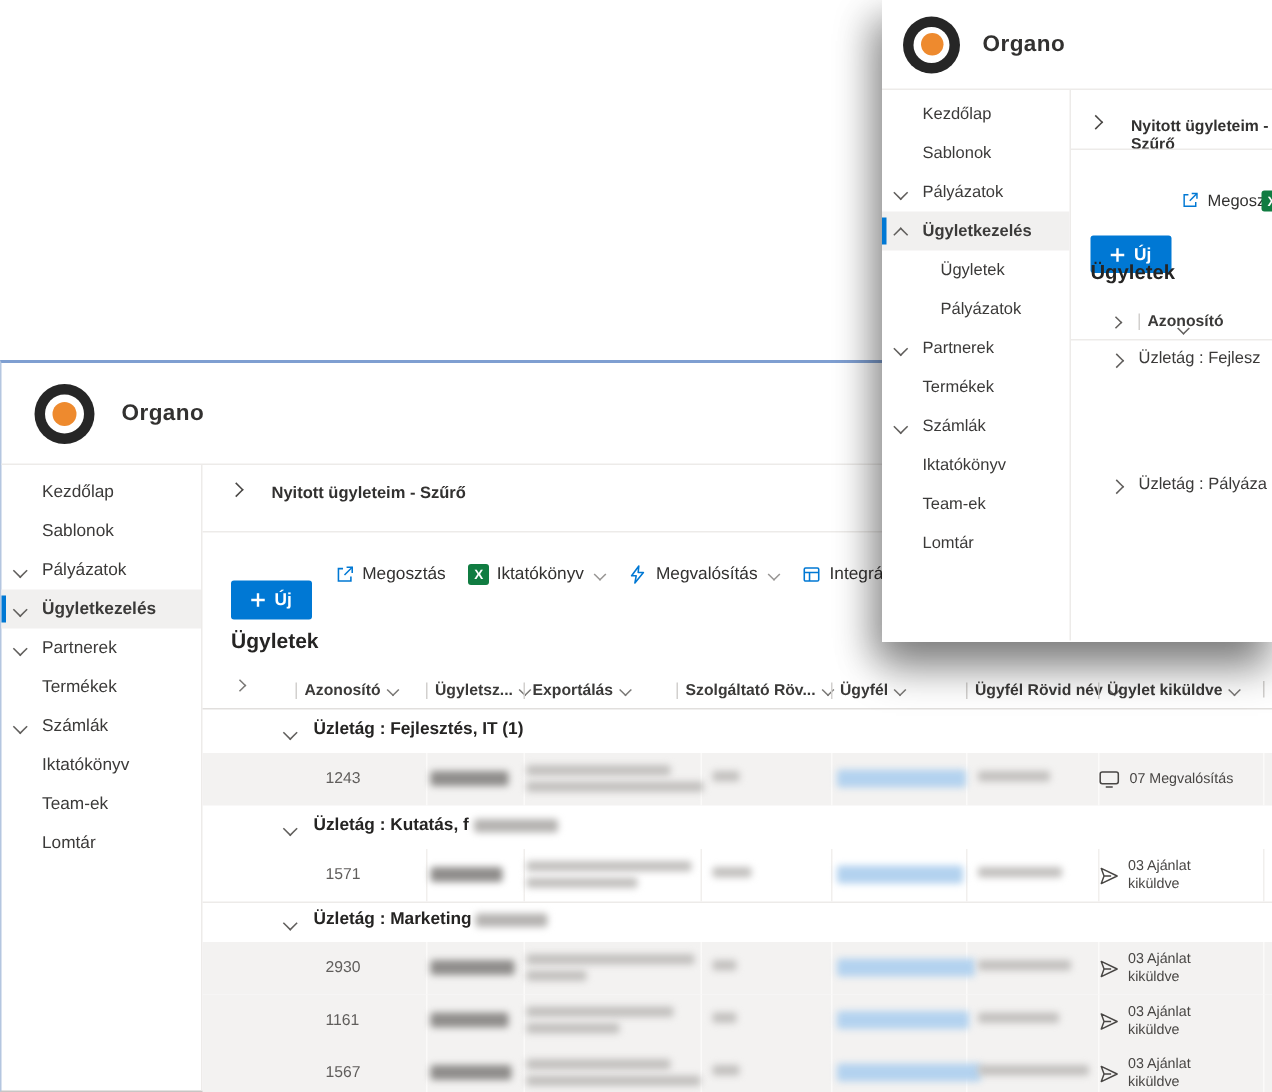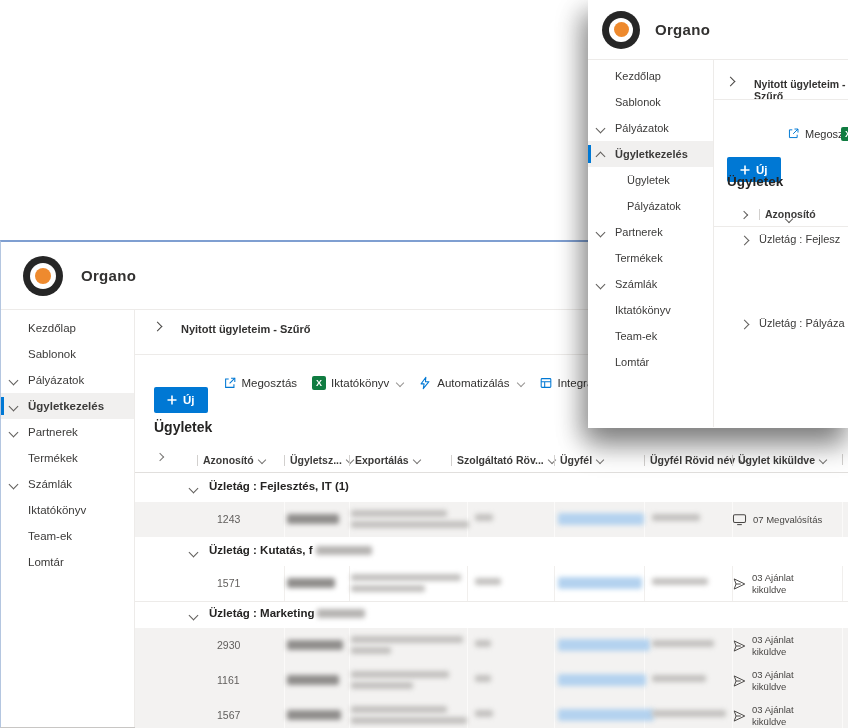--- a/index.html
+++ b/index.html
@@ -165,21 +165,21 @@
         </div>
         <div class="tb-item">
           <span class="xl">X</span>
           <span>Iktatókönyv</span>
           <span class="chev down tiny"></span>
         </div>
         <div class="tb-item">
           <svg width="14" height="14" viewBox="0 0 16 16">
               <path d="M9 1.5 L3.5 9 H7 L6 14.5 L12.5 6.5 H8.5 Z" fill="none" stroke="#0078d4" stroke-width="1.2" stroke-linejoin="round"></path>
             </svg>
-          <span>Automatizálás</span>
+          <span>Megvalósítás</span>
           <span class="chev down tiny"></span>
         </div>
         <div class="tb-item">
           <svg width="14" height="14" viewBox="0 0 16 16">
               <rect x="2.5" y="3" width="11" height="10" rx="1" fill="none" stroke="#0078d4" stroke-width="1.2"></rect>
               <path d="M2.5 6.5 H13.5 M6.5 6.5 V13" fill="none" stroke="#0078d4" stroke-width="1.2"></path>
             </svg>
           <span>Integrálás</span>
           <span class="chev down tiny"></span>
         </div>

